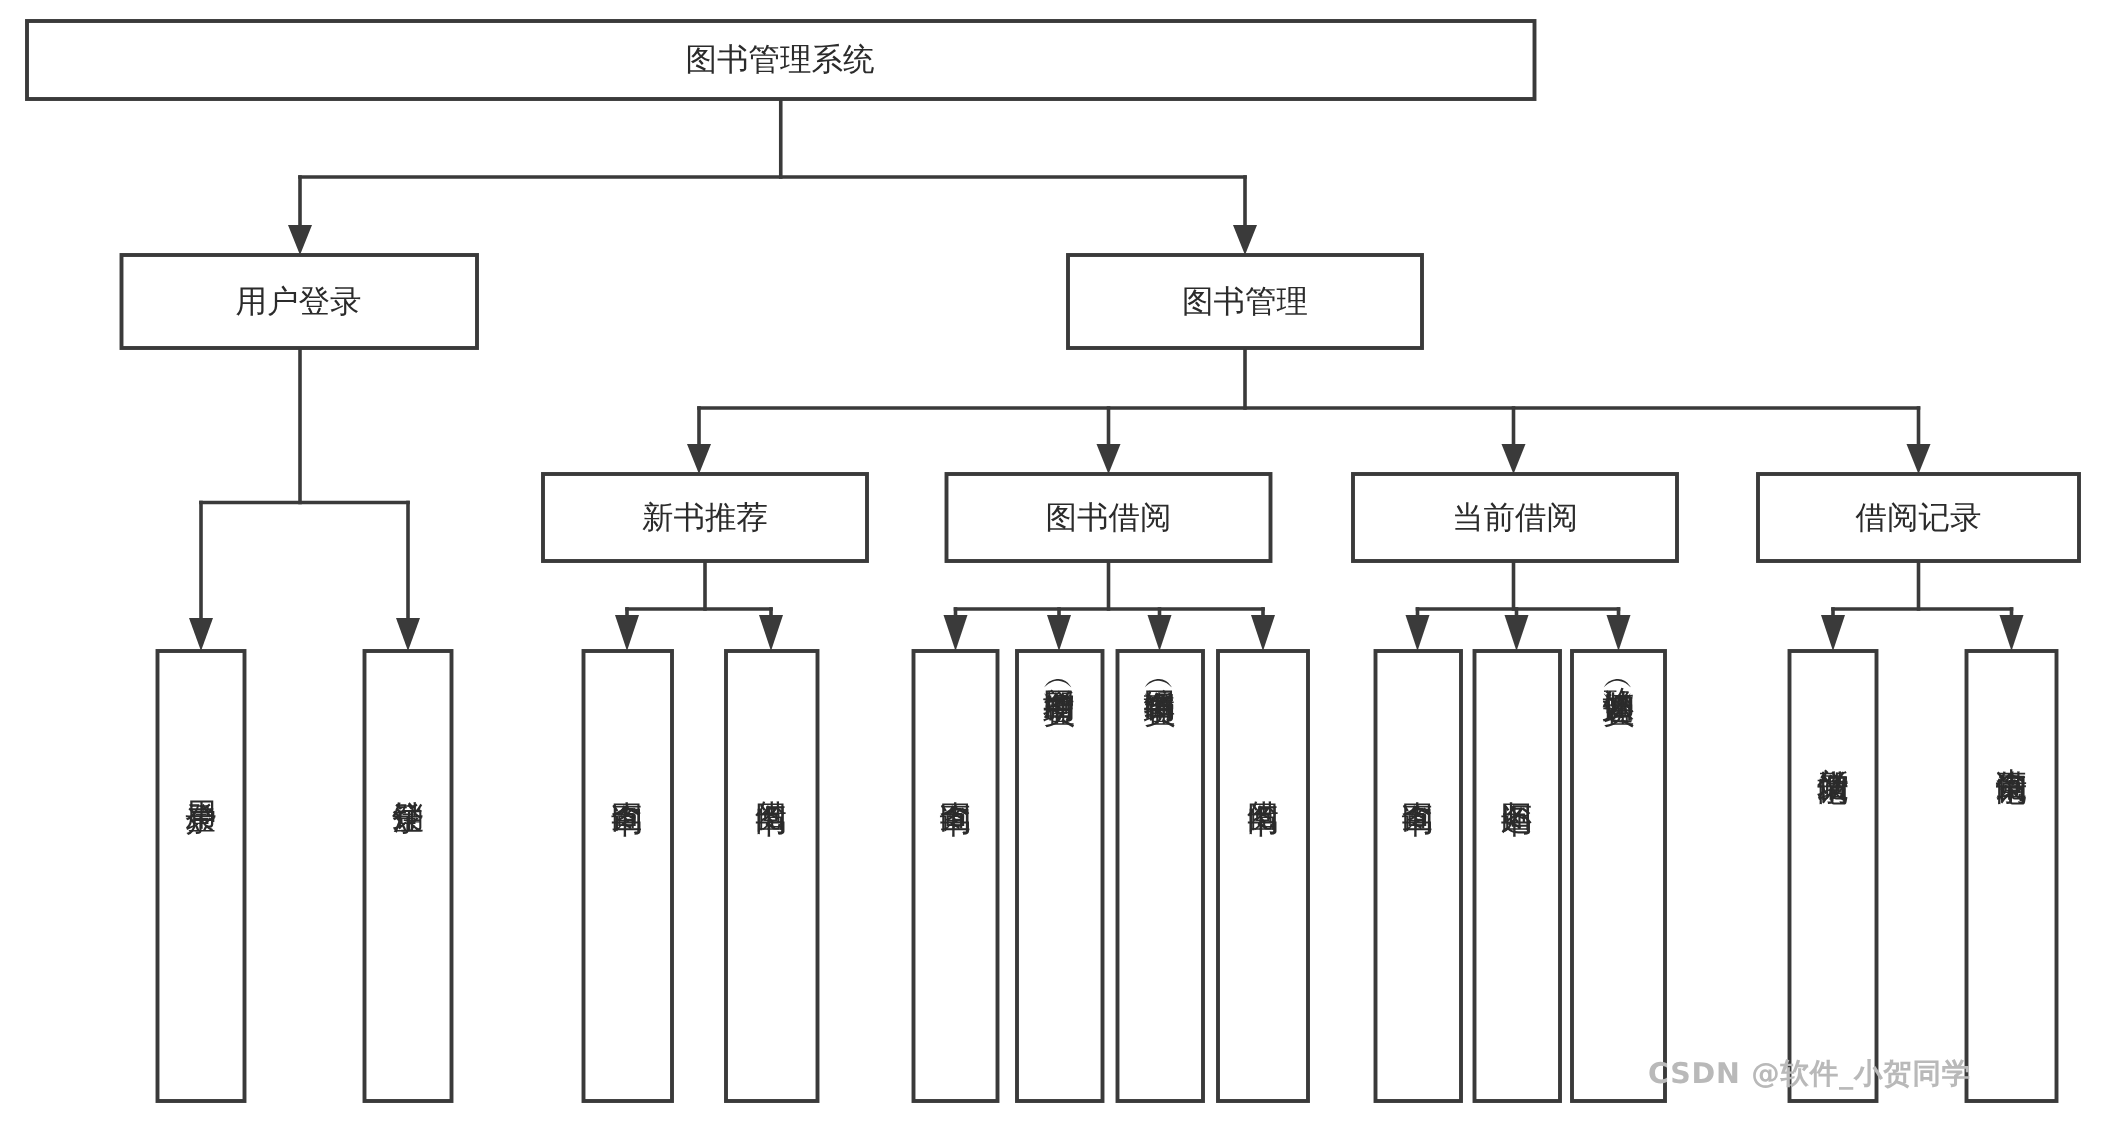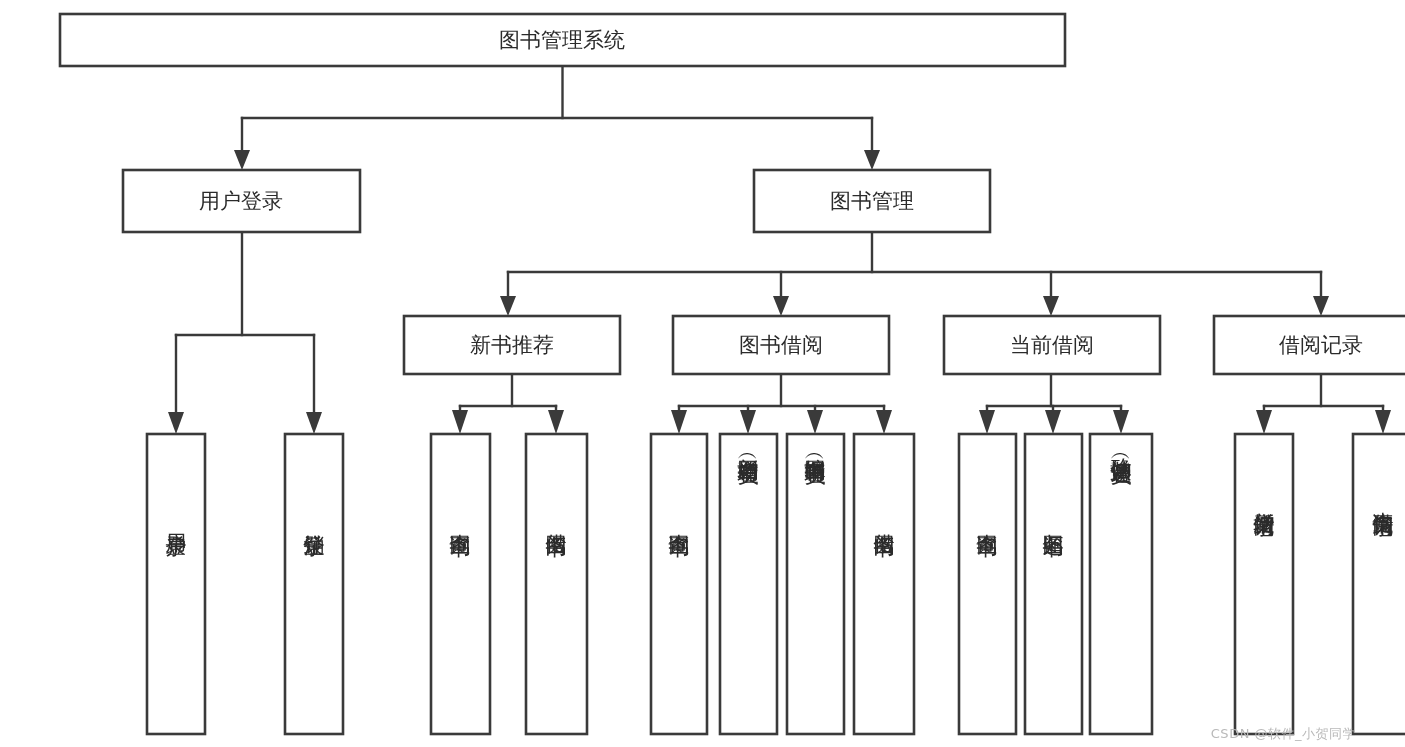--- a/index.html
+++ b/index.html
@@ -11,21 +11,20 @@
     width: 1405px;
     height: 747px;
     font-family: "DejaVu Sans", "Liberation Sans", sans-serif;
     overflow: hidden;
     position: relative;
   }
   #diagram-root {
     position: relative;
     width: 1322px;
     height: 747px;
-    margin-left: 42px;
   }
   svg.flow {
     position: absolute;
     top: 0;
     left: 0;
     width: 1405px;
     height: 747px;
     display: block;
   }
   .node-box {
@@ -56,27 +55,28 @@
     font-size: 21px;
     fill: #2b2b2b;
     text-anchor: middle;
     white-space: pre;
     writing-mode: vertical-rl;
     letter-spacing: 1px;
   }
   .watermark {
     position: absolute;
     right: 8px;
-    bottom: 4px;
-    font-family: "DejaVu Sans", "Liberation Sans", sans-serif;
-    font-size: 13px;
+    bottom: 18px;
+    font-family: "DejaVu Sans", "Liberation Sans", sans-serif;
+    font-size: 19px;
     color: #b9b9b9;
     letter-spacing: 0.5px;
     user-select: none;
     pointer-events: none;
+    font-weight: bold;
   }
 </style>
 </head>
 <body>
 
 <div id="diagram-root">
   <svg class="flow" viewBox="0 0 1405 747" xmlns="http://www.w3.org/2000/svg">
 
     <g>
 

